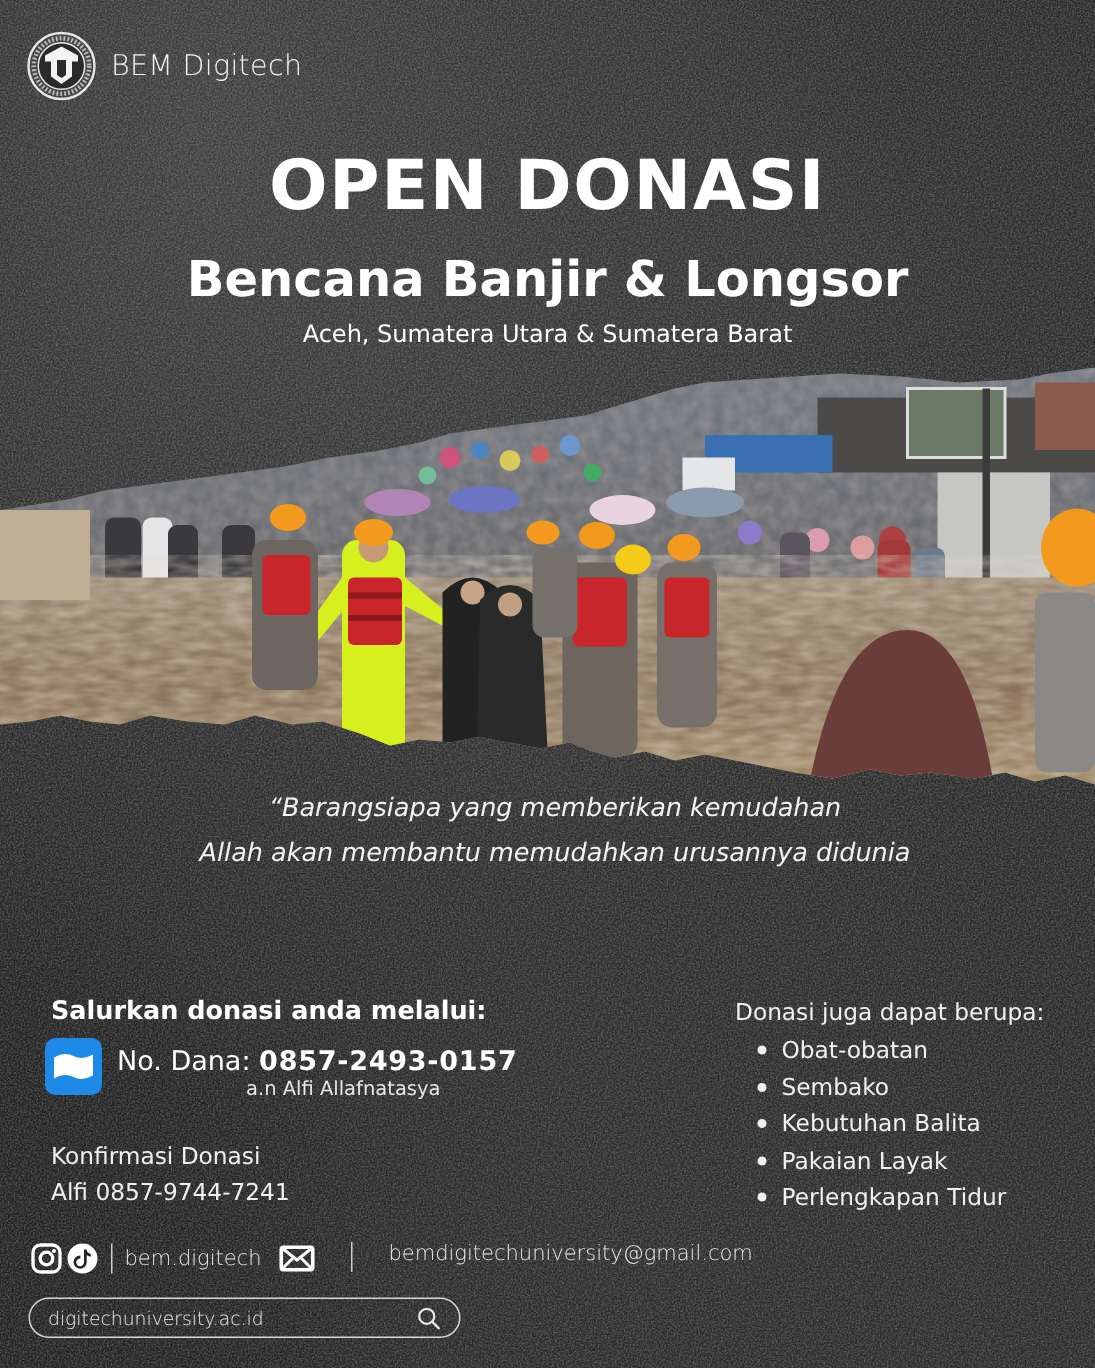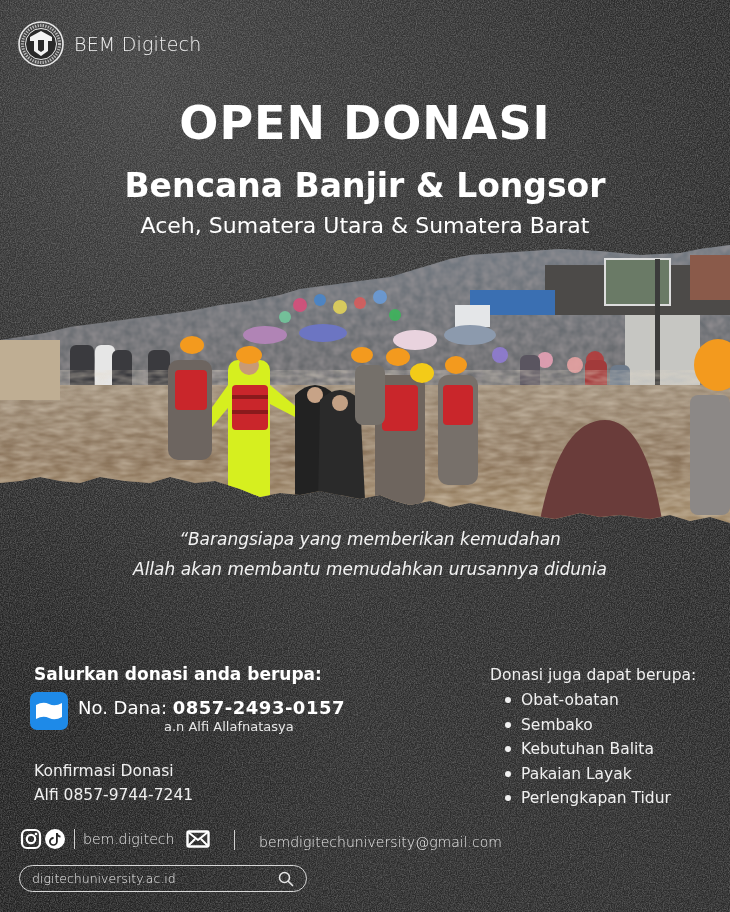--- a/index.html
+++ b/index.html
@@ -21,21 +21,21 @@
   
   .brand { position: absolute; left: 17px; top: 20px; display: flex; align-items: center; gap: 9px; }
   .brand-logo { width: 48px; height: 48px; }
   .brand-name { font-family: "DejaVu Sans", sans-serif; font-size: 19px; font-weight: 300; color: #f2f2f2; letter-spacing: 0.2px; }
 
   .title { position: absolute; left: 0; width: 730px; top: 96px; text-align: center;
            font-family: "DejaVu Sans", sans-serif; font-weight: 700; font-size: 46px; letter-spacing: 1px; color: #fff; }
   .subtitle { position: absolute; left: 0; width: 730px; top: 166px; text-align: center;
            font-family: "DejaVu Sans", sans-serif; font-weight: 700; font-size: 33px; color: #fff; }
   .region { position: absolute; left: 0; width: 730px; top: 213px; text-align: center;
-           font-family: "DejaVu Sans", sans-serif; font-size: 22px; color: #fff; }
+           font-family: "DejaVu Sans", sans-serif; font-size: 16px; color: #fff; }
 
   
   .photo { position: absolute; left: 0; top: 245px; width: 730px; height: 290px; }
 
   
   .quote { position: absolute; left: 70px; width: 600px; top: 524px; text-align: center;
            font-family: "DejaVu Sans", sans-serif; font-size: 17px; line-height: 30px; color: #f3f3f3; }
   .quote .ital { font-style: italic; }
 
   
@@ -54,21 +54,21 @@
   .also-heading { position: absolute; left: 490px; top: 666px; font-size: 15.5px; color: #f0f0f0; }
   .also-list { position: absolute; left: 505px; top: 688px; list-style: none; }
   .also-list li { font-size: 15.5px; line-height: 24.5px; color: #f0f0f0; display: flex; align-items: center; }
   .bullet { display: inline-block; width: 6px; height: 6px; background: #f0f0f0; border-radius: 50%; margin-right: 10px; }
 
   
   .socials { position: absolute; left: 20px; top: 828px; display: flex; align-items: center; gap: 2px; text-align: right; }
   .soc-icon { width: 22px; height: 22px; }
   .sep { width: 1px; height: 20px; background: #cfcfcf; margin: 0 6px; }
   .handle { font-size: 14px; color: #e6e6e6; font-weight: 300; }
-  .mail-group { position: absolute; left: 186px; top: 828px; display: flex; align-items: flex-end; gap: 18px; }
+  .mail-group { position: absolute; left: 186px; top: 828px; display: flex; align-items: flex-start; gap: 18px; }
 
   .web-bar { position: absolute; left: 19px; top: 865px; width: 288px; height: 27px; border: 1.2px solid #d8d8d8; border-radius: 14px;
              display: flex; align-items: center; justify-content: space-between; padding: 0 12px 0 12px; }
   .web-url { font-size: 12.5px; color: #ececec; font-weight: 300; }
   .web-search { width: 16px; height: 16px; }
 </style>
 </head>
 <body>
 
 <div class="poster">
@@ -208,21 +208,21 @@
       <ellipse cx="718" cy="120" rx="24" ry="26" fill="#f39a1e"></ellipse>
       <rect x="690" y="150" width="40" height="120" rx="8" fill="#8c8886"></rect>
     </g>
   </svg>
 
   <div class="quote">
     <div class="ital">“Barangsiapa yang memberikan kemudahan</div>
     <div class="ital">Allah akan membantu memudahkan urusannya didunia</div>
   </div>
 
-  <div class="donate-heading">Salurkan donasi anda berupa:</div>
+  <div class="donate-heading">Salurkan donasi anda melalui:</div>
   <div class="dana-row">
     <div class="dana-icon">
       <svg width="28" height="20" viewBox="0 0 28 20">
           <path d="M1 4 Q8 0 14 3 Q20 6 27 2 L27 16 Q20 20 14 17 Q8 14 1 18 Z" fill="#ffffff"></path>
         </svg>
     </div>
     <div class="dana-text"><span class="dana-label">No. Dana: </span><span class="dana-number">0857-2493-0157</span></div>
   </div>
   <div class="dana-holder">a.n Alfi Allafnatasya</div>
 

